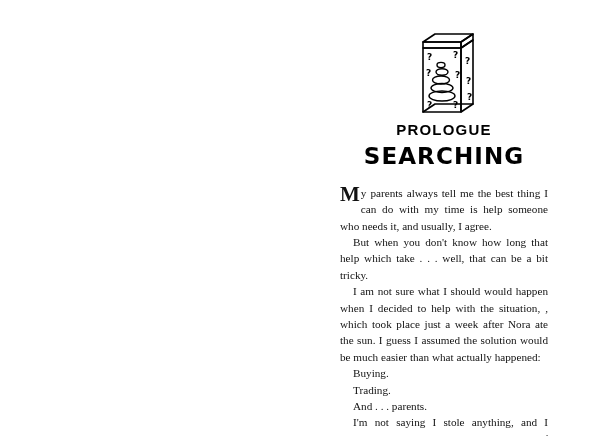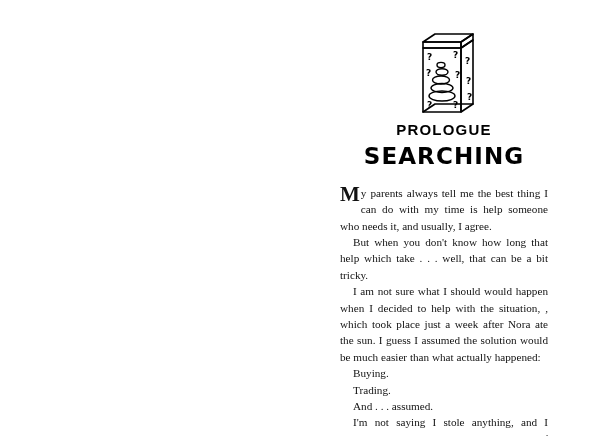--- a/index.html
+++ b/index.html
@@ -132,18 +132,18 @@
       <div class="prologue">PROLOGUE</div>
       <div class="chapter-title">SEARCHING</div>
     </div>
 
     <div class="body-text">
       <p><span class="dropcap">M</span><span>y parents always tell me the best thing I can do with my time is help someone who needs it, and usually, I agree.</span></p>
       <p class="indent">But when you don't know how long that help which take . . . well, that can be a bit tricky.</p>
       <p class="indent">I am not sure what I should would happen when I decided to help with the situation, , which took place just a week after Nora ate the sun. I guess I assumed the solution would be much easier than what actually happened:</p>
       <p class="list-line">Buying.</p>
       <p class="list-line">Trading.</p>
-      <p class="list-line">And . . . assumed.</p>
+      <p class="list-line">And . . . parents.</p>
       <p class="indent">I'm not saying I stole anything, and I certainly don't think anyone should. But if you ever find yourself in the dilemma I faced that year, then maybe you'd understand</p>
     </div>
 
   </div>
 </div>
 
 </body></html>

